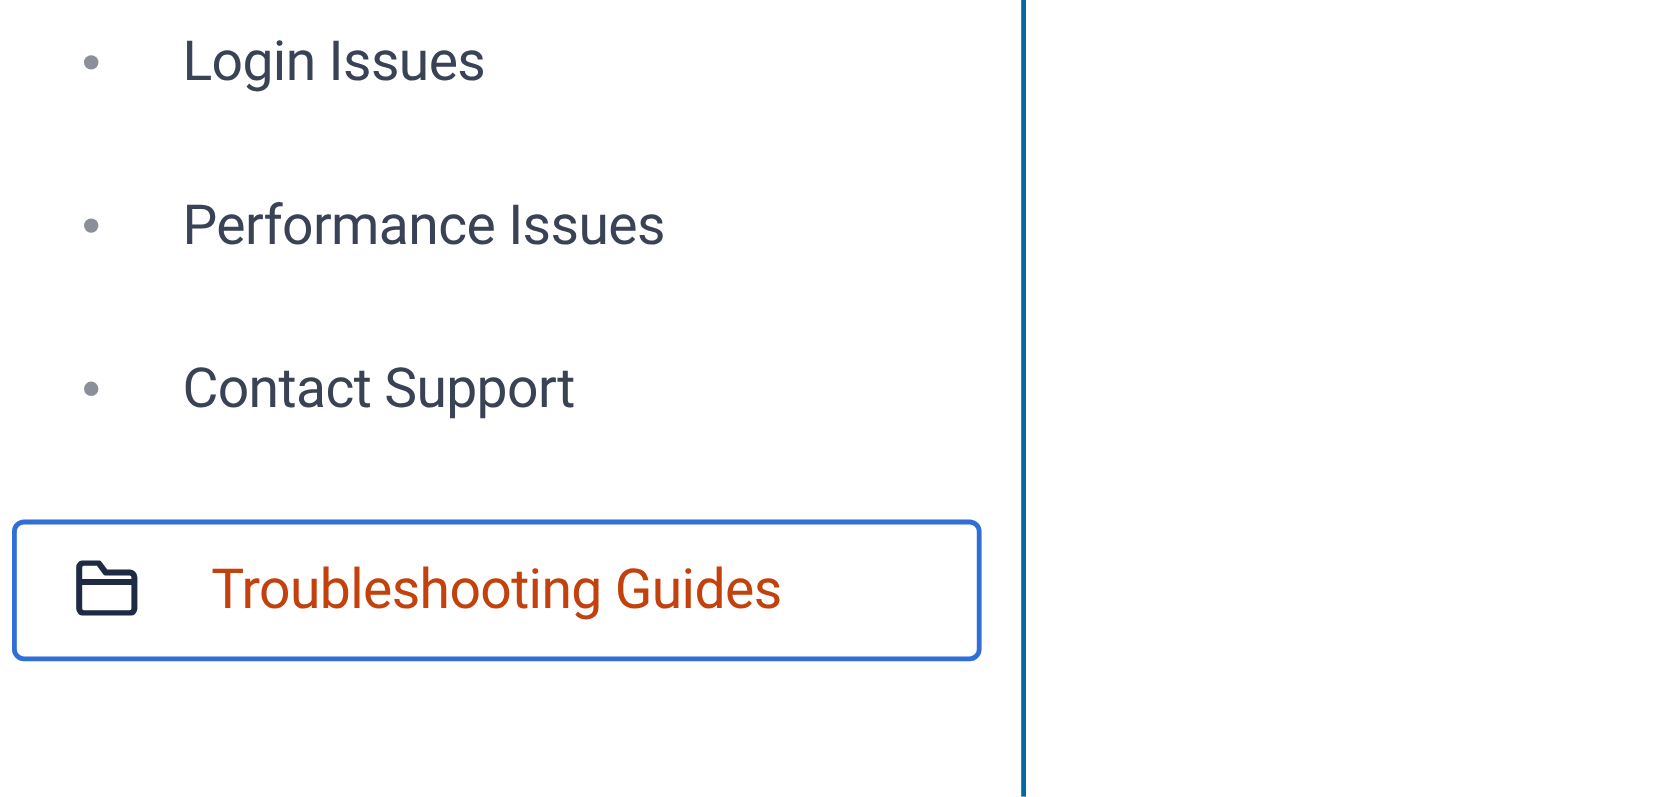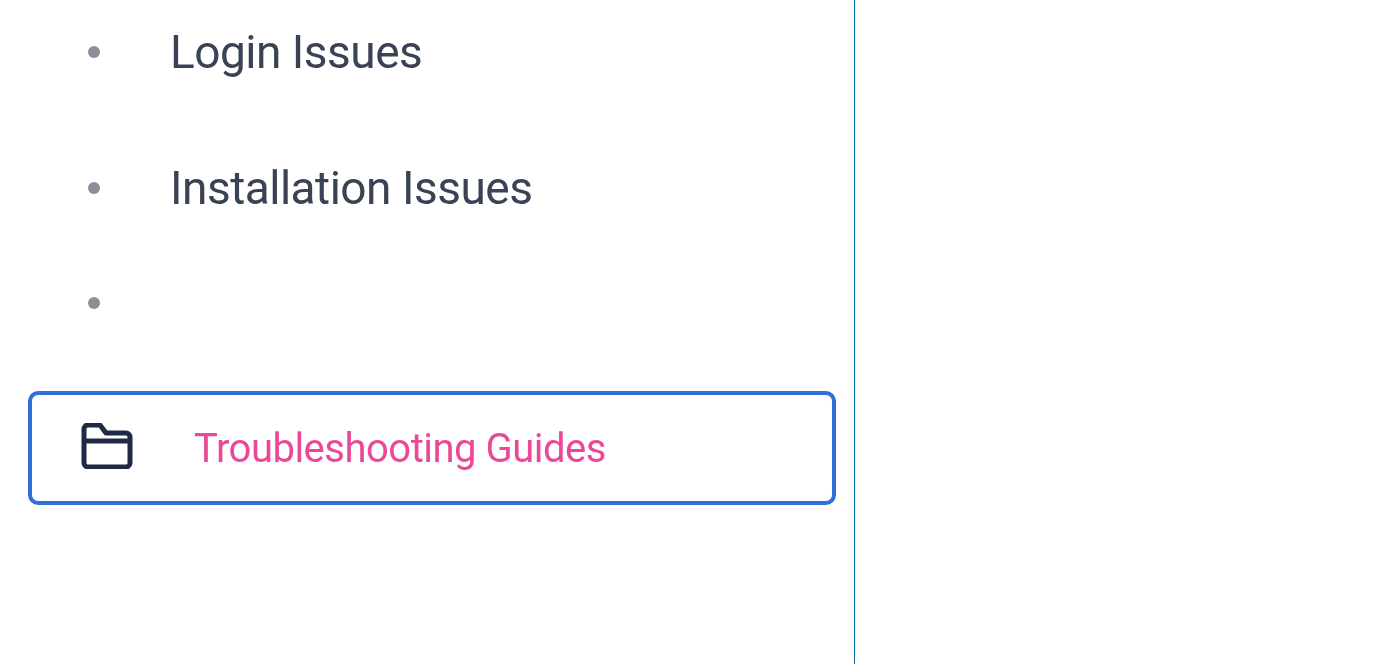--- a/index.html
+++ b/index.html
@@ -10,23 +10,23 @@
     body {
       font-family: -apple-system, BlinkMacSystemFont, "Segoe UI", Roboto, Helvetica, Arial, sans-serif;
       width: 1400px;
       height: 664px;
       background: #ffffff;
       position: relative;
     }
     .sidebar {
       width: 855px;
       height: 100%;
-      border-right: 1px solid #0369a1;
+      border-right: 4px solid #0369a1;
       padding-top: 25px;
-      padding-left: 88px;
+      padding-left: 70px;
       padding-right: 20px;
     }
     .list-item {
       display: flex;
       align-items: center;
       margin-bottom: 82px;
       cursor: pointer;
     }
     .bullet {
       width: 12px;
@@ -52,44 +52,45 @@
       margin-left: -60px;
       width: 808px;
       cursor: pointer;
       background: #ffffff;
     }
     .folder-icon {
       margin-right: 60px;
       flex-shrink: 0;
     }
     .folder-label {
-      font-size: 40px;
-      color: #ec4899;
+      font-size: 46px;
+      color: #c2410c;
       font-weight: 400;
       letter-spacing: -0.5px;
     }
   </style>
 </head>
 <body>
 
 <div class="sidebar">
 
   <div class="list-item">
     <span class="bullet"></span>
     <span class="list-item-label">Login Issues</span>
   </div>
 
   <div class="list-item">
     <span class="bullet"></span>
-    <span class="list-item-label">Installation Issues</span>
+    <span class="list-item-label">Performance Issues</span>
   </div>
 
 
   <div class="list-item">
     <span class="bullet"></span>
+    <span class="list-item-label">Contact Support</span>
   </div>
 
   <div class="folder-row">
     <span class="folder-icon">
       <svg width="54" height="46" viewBox="0 0 54 46" fill="none" xmlns="http://www.w3.org/2000/svg">
         <path d="M4 6 C4 3.8 5.8 2 8 2 L20 2 L26 10 L46 10 C48.2 10 50 11.8 50 14 L50 40 C50 42.2 48.2 44 46 44 L8 44 C5.8 44 4 42.2 4 40 Z" stroke="#1f2a44" stroke-width="5" stroke-linejoin="round" fill="none"></path>
         <line x1="4" y1="18" x2="50" y2="18" stroke="#1f2a44" stroke-width="5"></line>
       </svg>
     </span>
     <span class="folder-label">Troubleshooting Guides</span>

